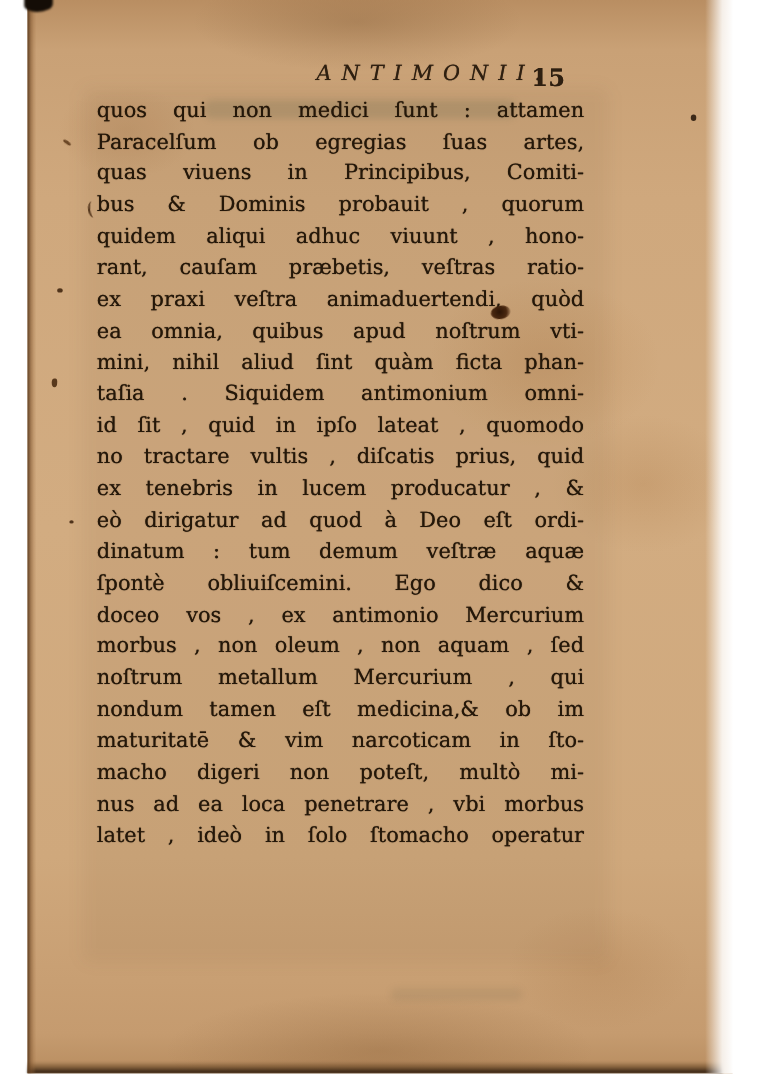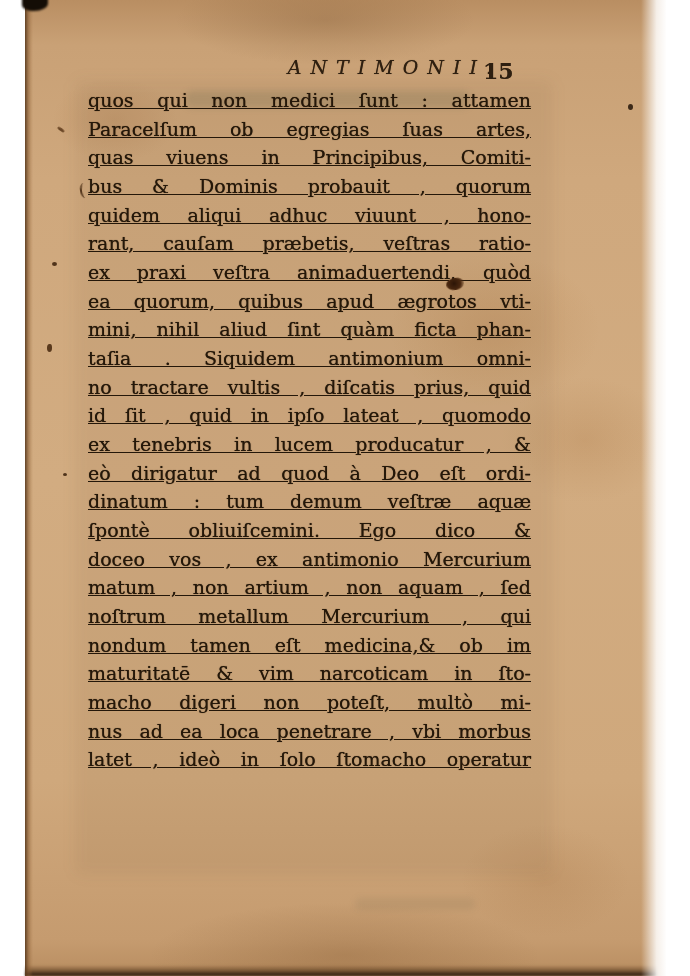--- a/index.html
+++ b/index.html
@@ -90,21 +90,21 @@
     text-shadow:0 0 0.6px rgba(46,31,16,0.8);
   }
   .text-block{
     position:absolute;left:63px;top:86px;width:443px;
     font-size:19px;color:#241709;
   }
   .text-block .line{
     height:28.68px;line-height:28.68px;
     text-align:justify;text-align-last:justify;
     text-shadow:0 0 0.8px rgba(36,23,9,0.9);
-    white-space:normal;overflow:visible;text-decoration:underline;
+    white-space:normal;overflow:visible;
   }
 </style>
 </head>
 <body>
 
 <div class="paper">
   <div class="text-tint"></div>
   <div class="bleed-smudge"></div>
   <div class="bleed-smudge2"></div>
 
@@ -112,31 +112,31 @@
   <div class="page-number">15</div>
 
   <div class="text-block">
       <div class="line">quos qui non medici ſunt : attamen</div>
       <div class="line">Paracelſum ob egregias ſuas artes,</div>
       <div class="line">quas viuens in Principibus, Comiti-</div>
       <div class="line">bus &amp; Dominis probauit , quorum</div>
       <div class="line">quidem aliqui adhuc viuunt , hono-</div>
       <div class="line">rant, cauſam præbetis, veſtras ratio-</div>
       <div class="line">ex praxi veſtra animaduertendi, quòd</div>
-      <div class="line">ea quorum, quibus apud ægrotos vti-</div>
+      <div class="line">ea omnia, quibus apud noſtrum vti-</div>
       <div class="line">mini, nihil aliud ſint quàm ficta phan-</div>
       <div class="line">taſia .  Siquidem antimonium omni-</div>
+      <div class="line">id ſit , quid in ipſo lateat , quomodo</div>
       <div class="line">no tractare vultis , diſcatis prius, quid</div>
-      <div class="line">id ſit , quid in ipſo lateat , quomodo</div>
       <div class="line">ex tenebris in lucem producatur , &amp;</div>
       <div class="line">eò dirigatur ad quod à Deo eſt ordi-</div>
       <div class="line">dinatum : tum demum veſtræ aquæ</div>
       <div class="line">ſpontè obliuiſcemini.  Ego dico &amp;</div>
       <div class="line">doceo vos , ex antimonio Mercurium</div>
-      <div class="line">matum , non artium , non aquam , ſed</div>
+      <div class="line">morbus , non oleum , non aquam , ſed</div>
       <div class="line">noſtrum metallum Mercurium , qui</div>
       <div class="line">nondum tamen eſt medicina,&amp; ob im</div>
       <div class="line">maturitatē &amp; vim narcoticam in ſto-</div>
       <div class="line">macho digeri non poteſt, multò mi-</div>
       <div class="line">nus ad ea loca penetrare , vbi morbus</div>
       <div class="line">latet , ideò in ſolo ſtomacho operatur</div>
     </div>
 
   <div class="ink-blot"></div>
   <div class="paren-mark"></div>

